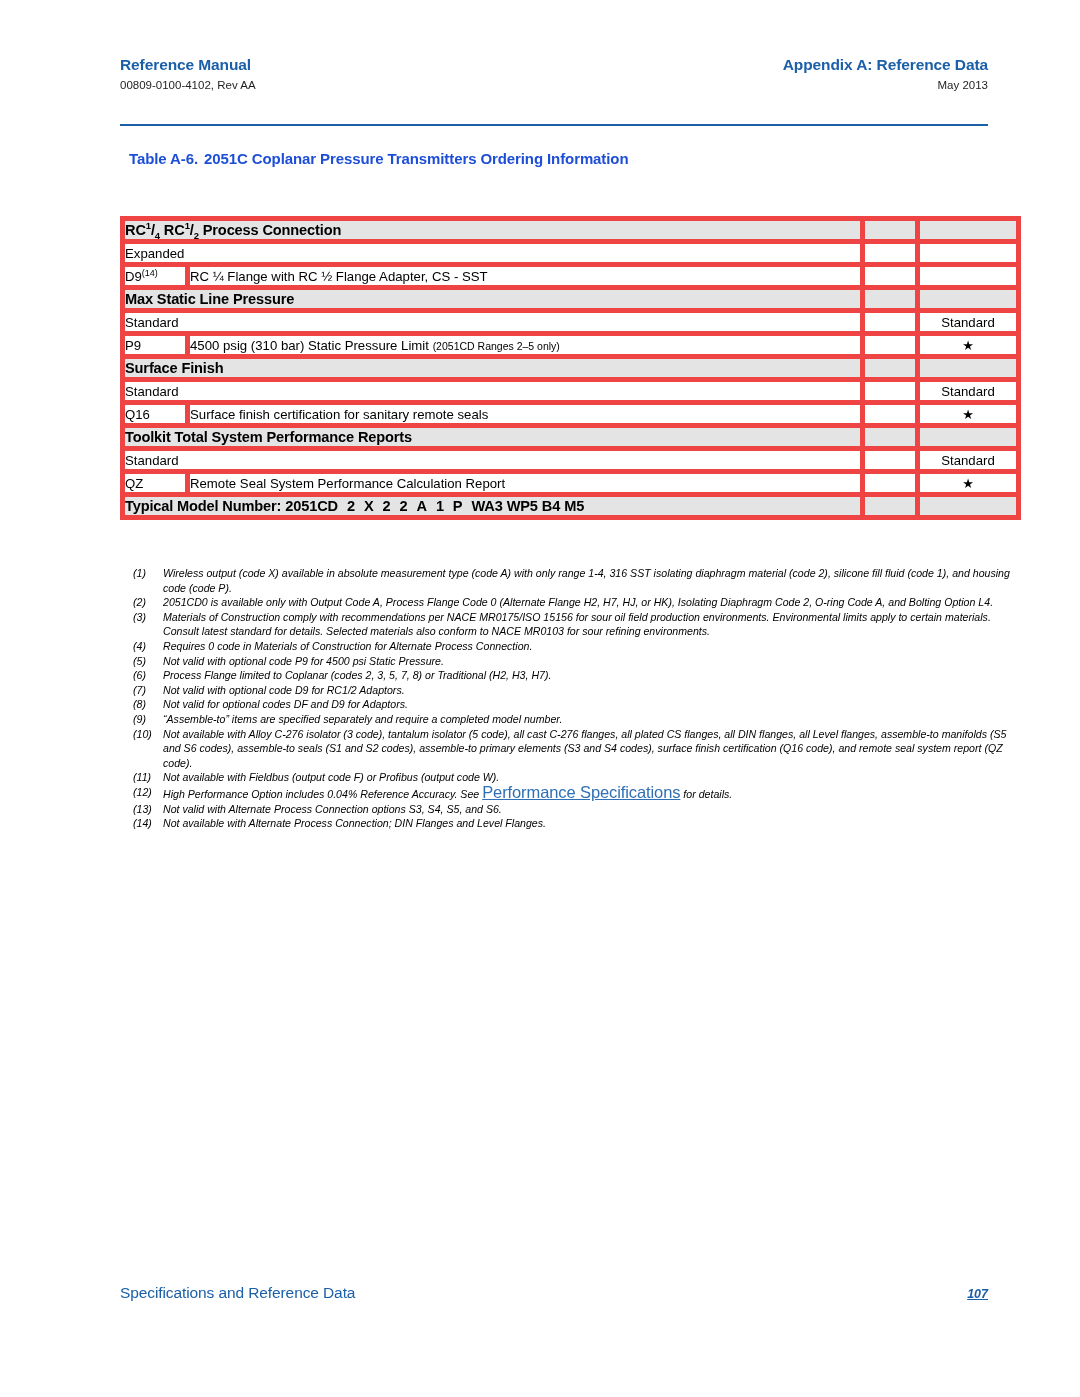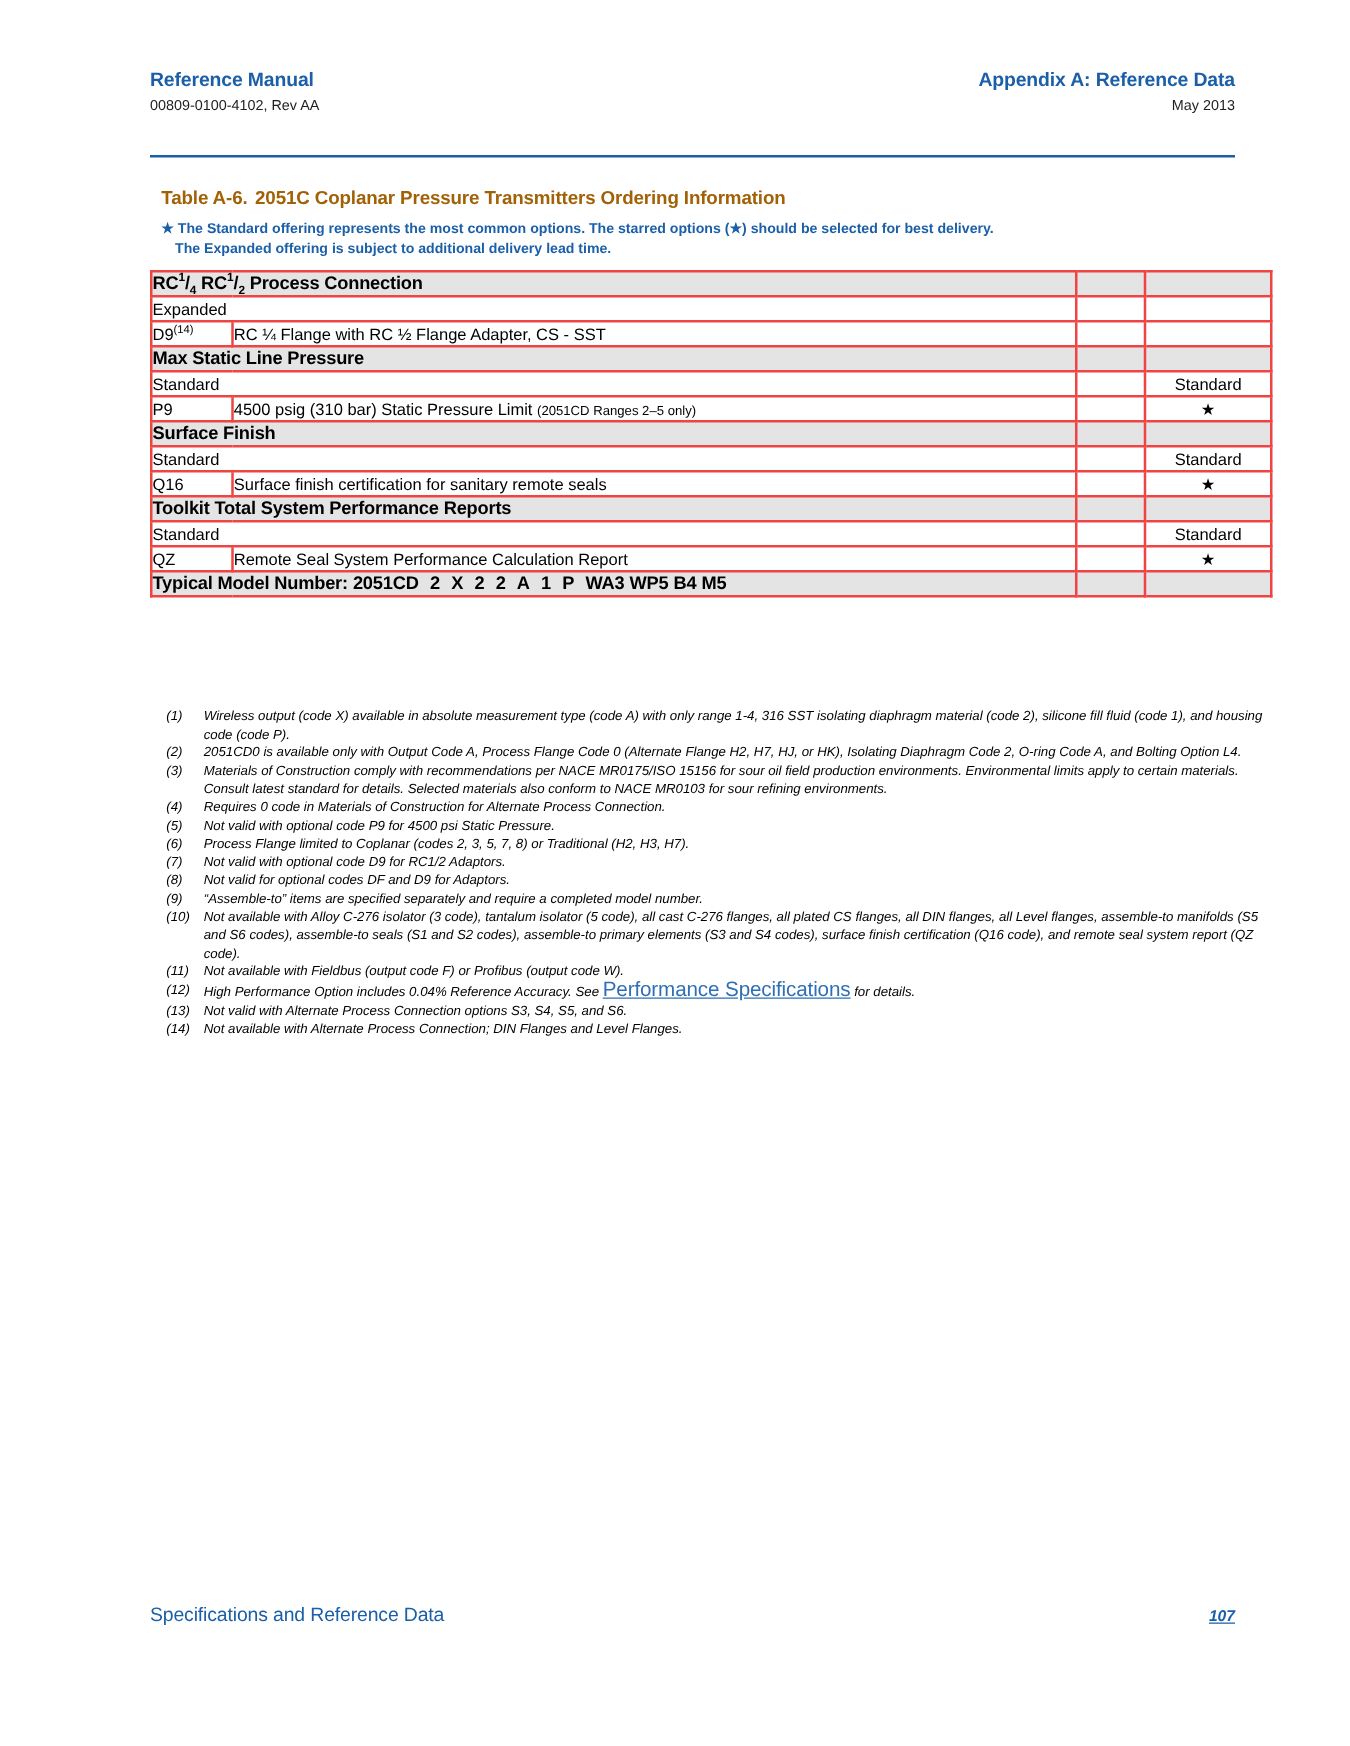--- a/index.html
+++ b/index.html
@@ -59,21 +59,21 @@
     height: 2px;
     background: #1a5fa8;
   }
 
   
   .table-caption {
     position: absolute;
     left: 129px;
     top: 150px;
     width: 860px;
-    color: #a16207;
+    color: #1d4ed8;
     font-weight: bold;
     font-size: 15px;
     letter-spacing: -0.1px;
   }
   .caption-num { margin-right: 6px; }
 
   .note-block {
     position: absolute;
     left: 129px;
     top: 175px;
@@ -89,21 +89,21 @@
   
   .tbl {
     position: absolute;
     left: 120px;
     top: 216px;
     width: 896px;
     border-collapse: collapse;
     table-layout: fixed;
   }
   .tbl td {
-    border: 2px solid #ef4444;
+    border: 5px solid #ef4444;
     padding: 0;
     vertical-align: middle;
   }
 
   .c-code  { width: 65px; }
   .c-desc  { width: 675px; }
   .c-gap   { width: 55px; }
   .c-std   { width: 101px; }
 
   tr.section-row td {
@@ -232,24 +232,20 @@
       <div class="rh-left-sub">00809-0100-4102, Rev AA</div>
       <div class="rh-right-sub">May 2013</div>
     </div>
   </div>
   <div class="header-rule"></div>
 
   <div class="table-caption">
     <span class="caption-num">Table A-6.</span><span>2051C Coplanar Pressure Transmitters Ordering Information</span>
   </div>
 
-  <div class="note-block">
-    <div class="note-line1"><span class="note-star">★</span> <span>The Standard offering represents the most common options. The starred options (★) should be selected for best delivery.</span></div>
-    <div class="note-line2">The Expanded offering is subject to additional delivery lead time.</div>
-  </div>
 
   <table class="tbl">
     <colgroup>
       <col class="c-code">
         <col class="c-desc">
         <col class="c-gap">
         <col class="c-std">
     </colgroup>
     <tbody>
 

